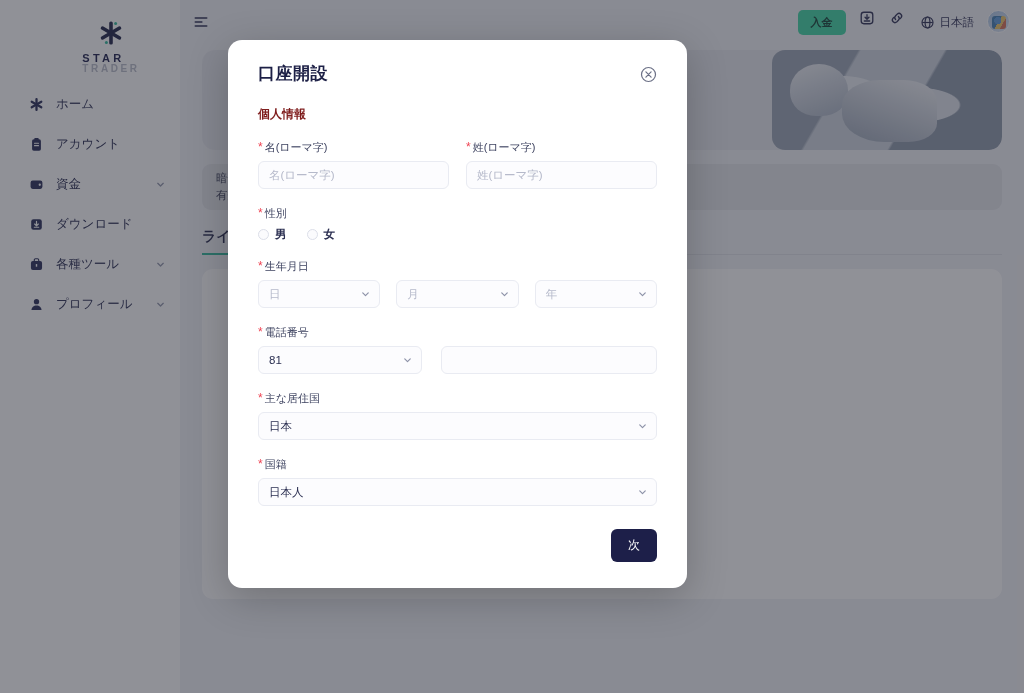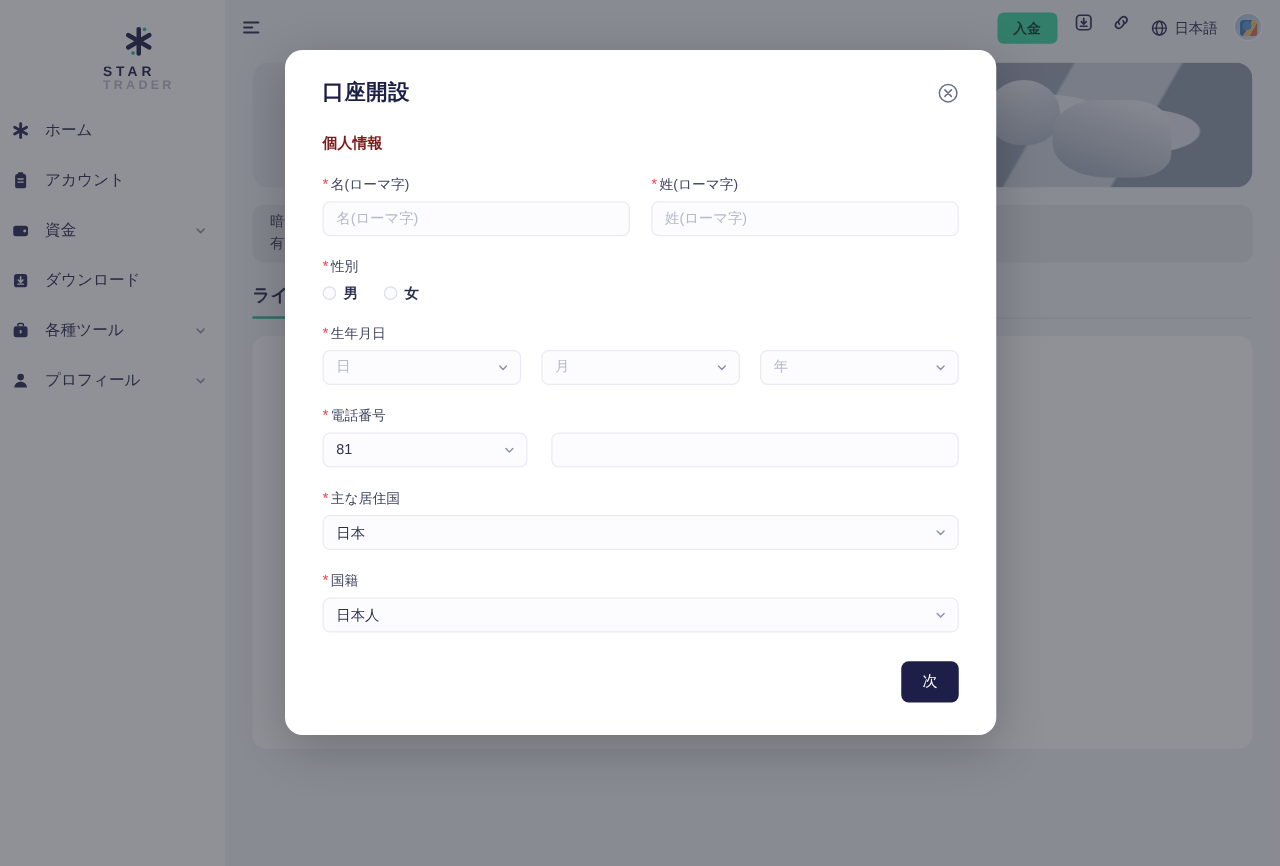--- a/index.html
+++ b/index.html
@@ -63,21 +63,21 @@
     color: #b9bcc9;
     display: block;
     margin-top: 0;
   }
 
   .nav { margin-top: 22px; }
   .nav-item {
     display: flex;
     align-items: center;
     height: 40px;
-    padding: 0 14px 0 8px;
+    padding: 0 14px 0 28px;
     gap: 11px;
     cursor: pointer;
     position: relative;
   }
   .nav-icon {
     width: 17px; height: 17px;
     flex: 0 0 17px;
     display: flex;
     align-items: center;
     justify-content: center;
@@ -280,21 +280,21 @@
     inset: 0;
     background: rgba(43,45,55,0.52);
     z-index: 10;
   }
 
   
   .modal {
     position: absolute;
     left: 228px;
     top: 40px;
-    width: 569px;
+    width: 459px;
     height: 548px;
     background: #ffffff;
     border-radius: 14px;
     z-index: 20;
     padding: 22px 30px 0 30px;
     box-shadow: 0 10px 40px rgba(0,0,0,0.22);
   }
 
   .modal-head {
     display: flex;

